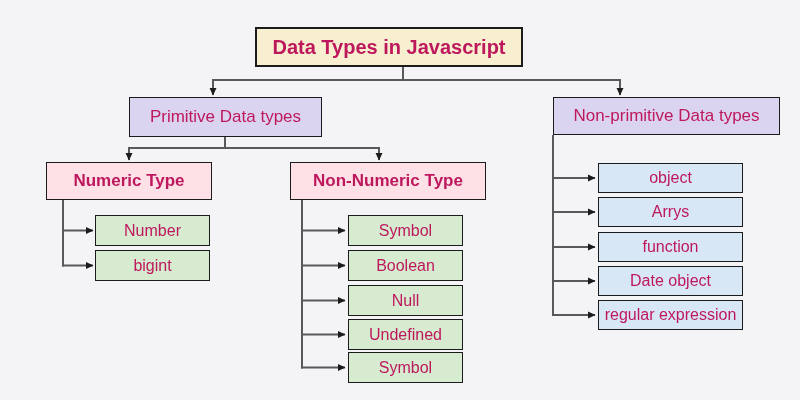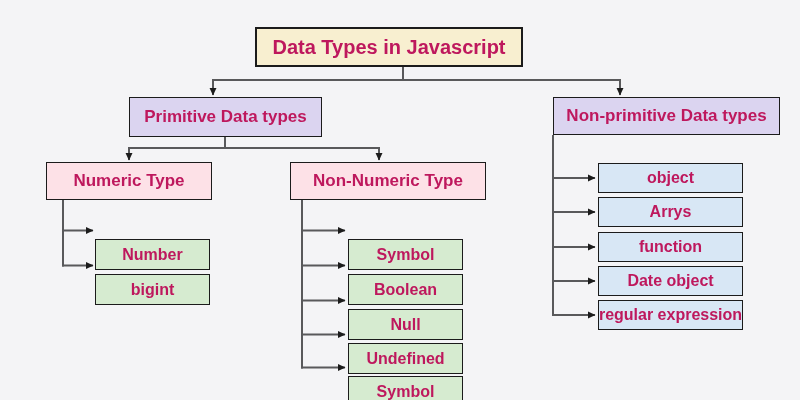--- a/index.html
+++ b/index.html
@@ -12,28 +12,28 @@
   .node {
     position:absolute; box-sizing:border-box;
     display:flex; align-items:center; justify-content:center;
     border:1.5px solid #1b1b1b; color:#be185d; white-space:nowrap;
   }
   .root {
     left:255px; top:27px; width:268px; height:40px;
     background:#f8efd0; border-width:2px;
     font-size:20px; font-weight:700;
   }
-  .branch { background:#dbd4f0; font-size:17px; font-weight:700; }
+  .branch { background:#dbd4f0; font-size:17px; font-weight:400; }
   .branch.primitive    { left:129px; top:97px; width:193px; height:40px; }
   .branch.nonprimitive { left:505px; top:97px; width:227px; height:38px;margin-left:48px; }
   .subbranch { background:#fde1e7; font-size:17px; font-weight:600; }
   .subbranch.numeric    { left:46px;  top:162px; width:166px; height:38px; }
   .subbranch.nonnumeric { left:290px; top:162px; width:196px; height:38px; }
-  .leaf { font-size:16px; font-weight:700; }
-  .leaf.green { background:#d6ebd0; width:115px; height:31px;margin-top:24px; }
+  .leaf { font-size:16px; font-weight:400; }
+  .leaf.green { background:#d6ebd0; width:115px; height:31px; }
   .leaf.blue  { background:#d8e7f5; width:145px; height:30px; border-width:1.2px; }
 </style>
 </head>
 <body>
 
 <div class="canvas">
 
   <svg class="connectors" width="800" height="400" viewBox="0 0 800 400" aria-hidden="true">
     <defs>
       <marker id="arw" markerUnits="userSpaceOnUse" markerWidth="10" markerHeight="10" refX="7.5" refY="5" orient="auto">

